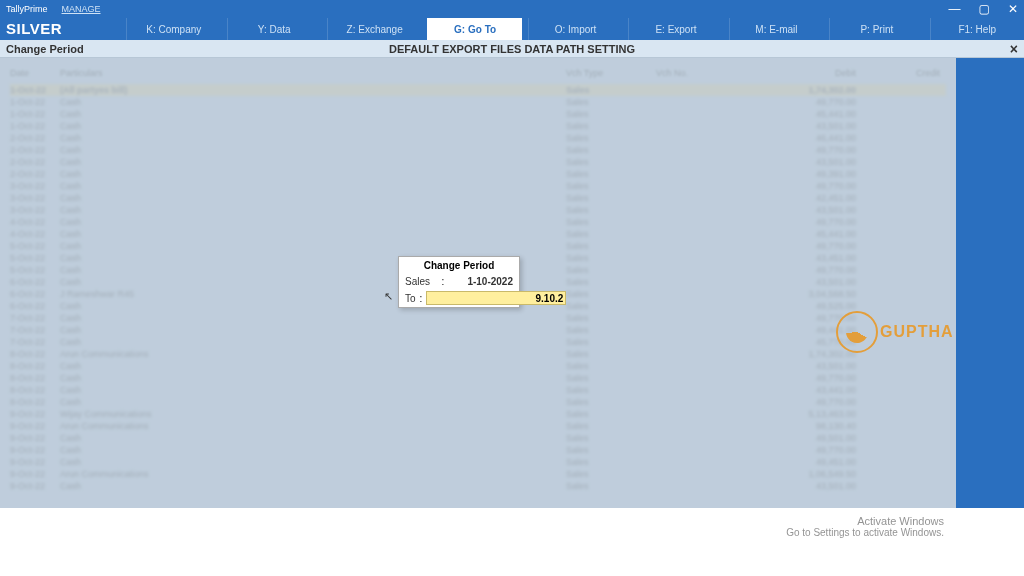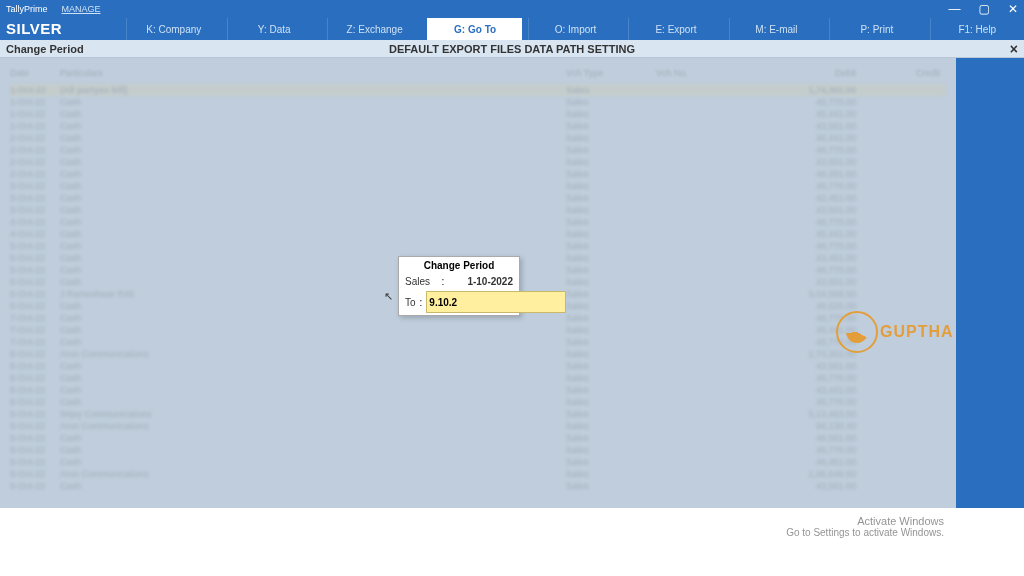--- a/index.html
+++ b/index.html
@@ -51,21 +51,21 @@
   .gup .circ::after{content:"";position:absolute;inset:8px;border-radius:50%;background:conic-gradient(#e89a2a 0 40%, transparent 40% 100%);transform:rotate(120deg);}
   .gup .txt { color:#e89a2a; font-weight:bold; font-size:16px; letter-spacing:1px;}
 
   
   .dialog { position:absolute; left:398px; top:256px; width:122px; background:#fff; border:1px solid #aaa; box-shadow: 2px 2px 5px rgba(0,0,0,0.2); font-size:10px; }
   .dialog .dtitle { text-align:center; font-weight:bold; padding:3px 0; background:#fff;}
   .dialog .drow { display:flex; align-items:center; padding:2px 6px; gap:4px;}
   .dialog .dlab { width:32px; color:#333;}
   .dialog .colon { width:4px; text-align:center;}
   .dialog .dval { flex:1; text-align:right; font-weight:bold; color:#333;}
-  .dialog .dinput { flex:1; font-weight:bold; background:#ffef9e; border:1px solid #c9b96a; padding:10px 2px; height:14px; font-size:10px;}
+  .dialog .dinput { flex:1; text-align:right; font-weight:bold; background:#ffef9e; border:1px solid #c9b96a; padding:2px 2px; height:14px; font-size:10px;}
 
   .cursor { position:absolute; left:384px; top:290px; font-size:11px; color:#333; }
 
   
   .activate { position:absolute; right:80px; bottom:38px; text-align:right; color:rgba(120,120,120,0.8); }
   .activate .a1 { font-size:11px; }
   .activate .a2 { font-size:10px; }
 
   
   .promo { position:absolute; left:0; bottom:0; width:1024px; height:50px; background:#000; display:flex; align-items:center; justify-content:center; gap:8px;}

